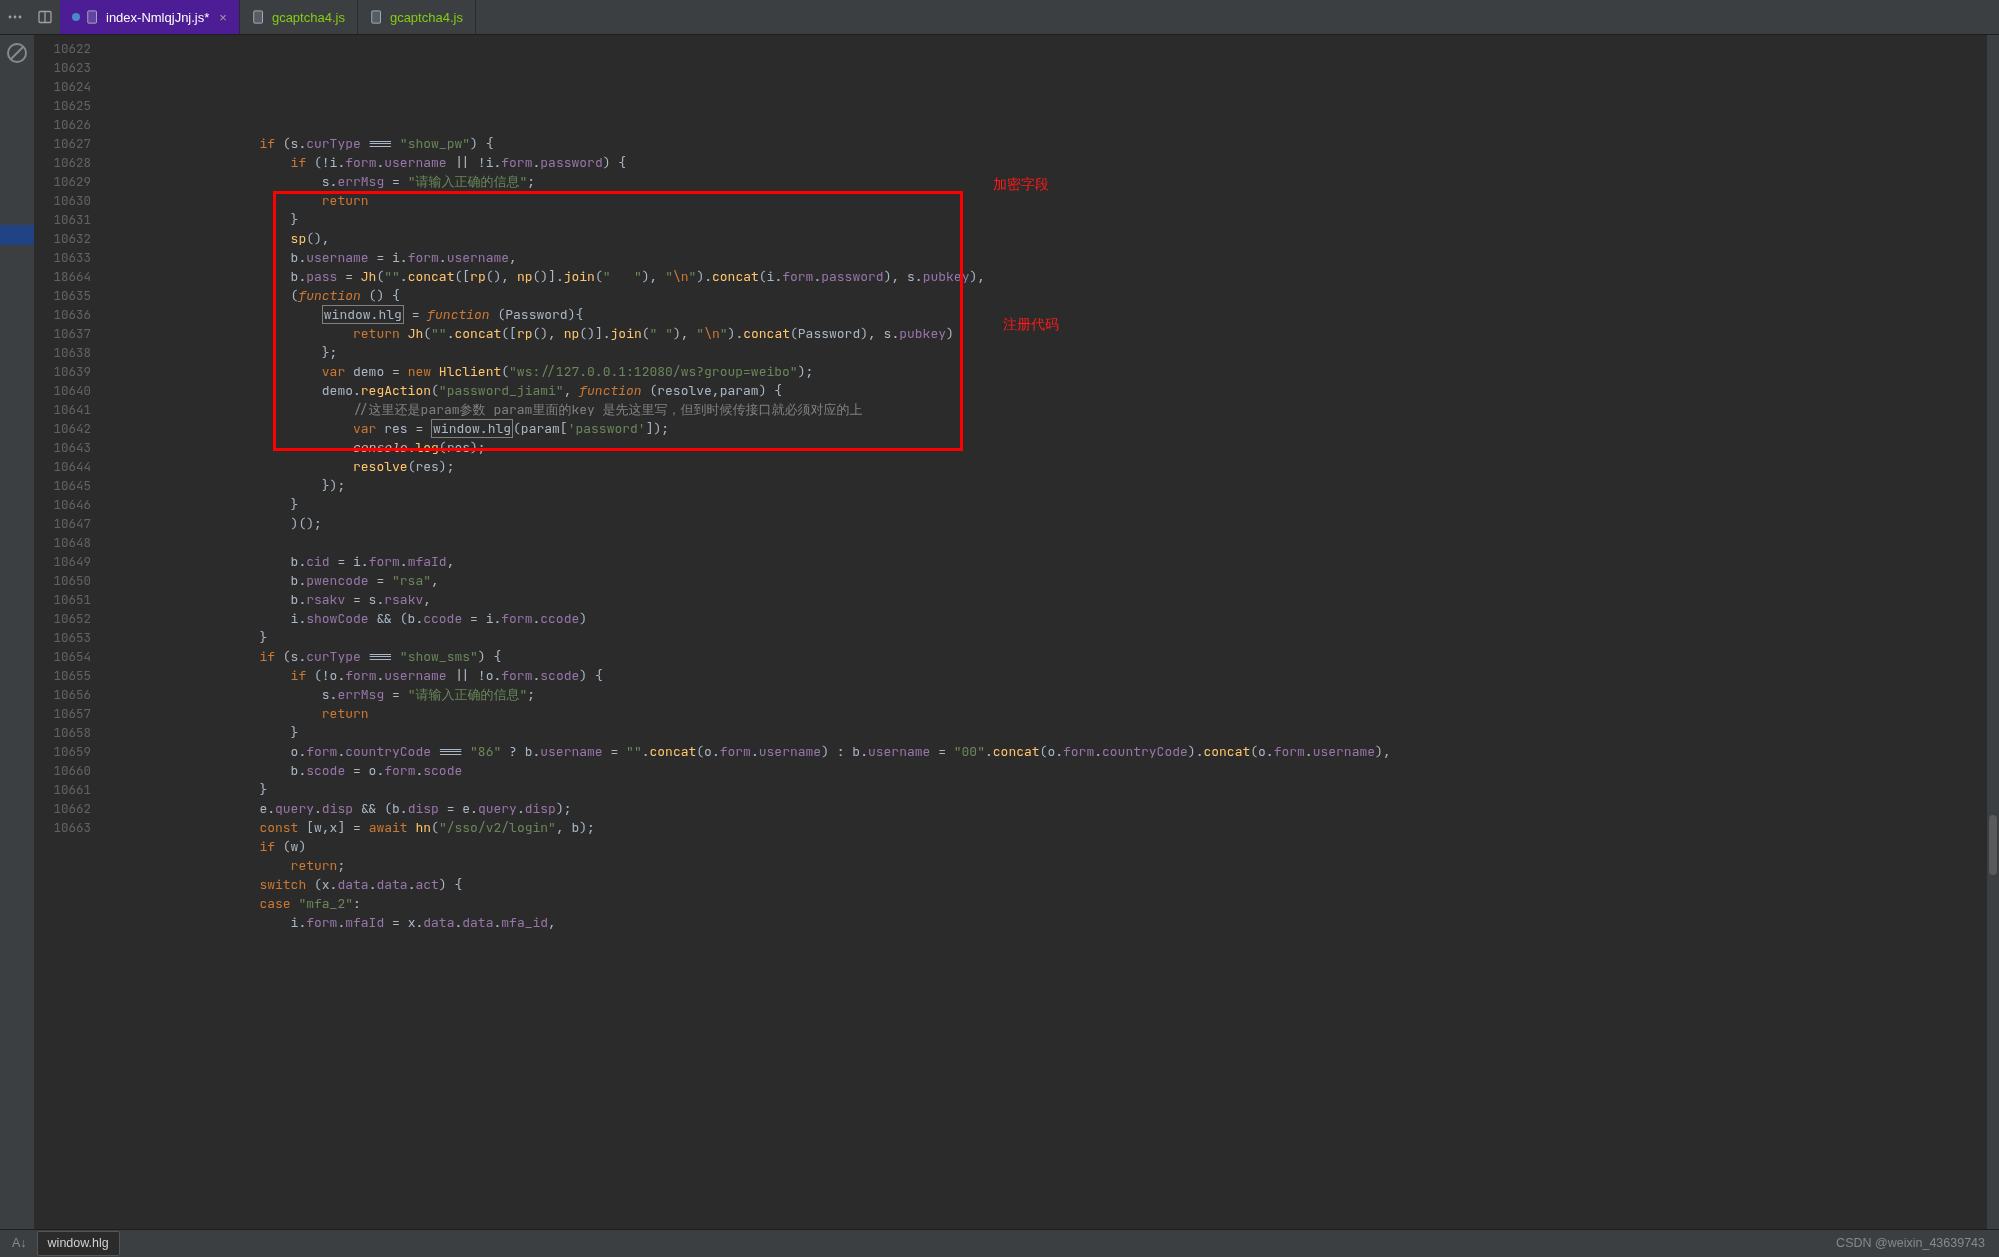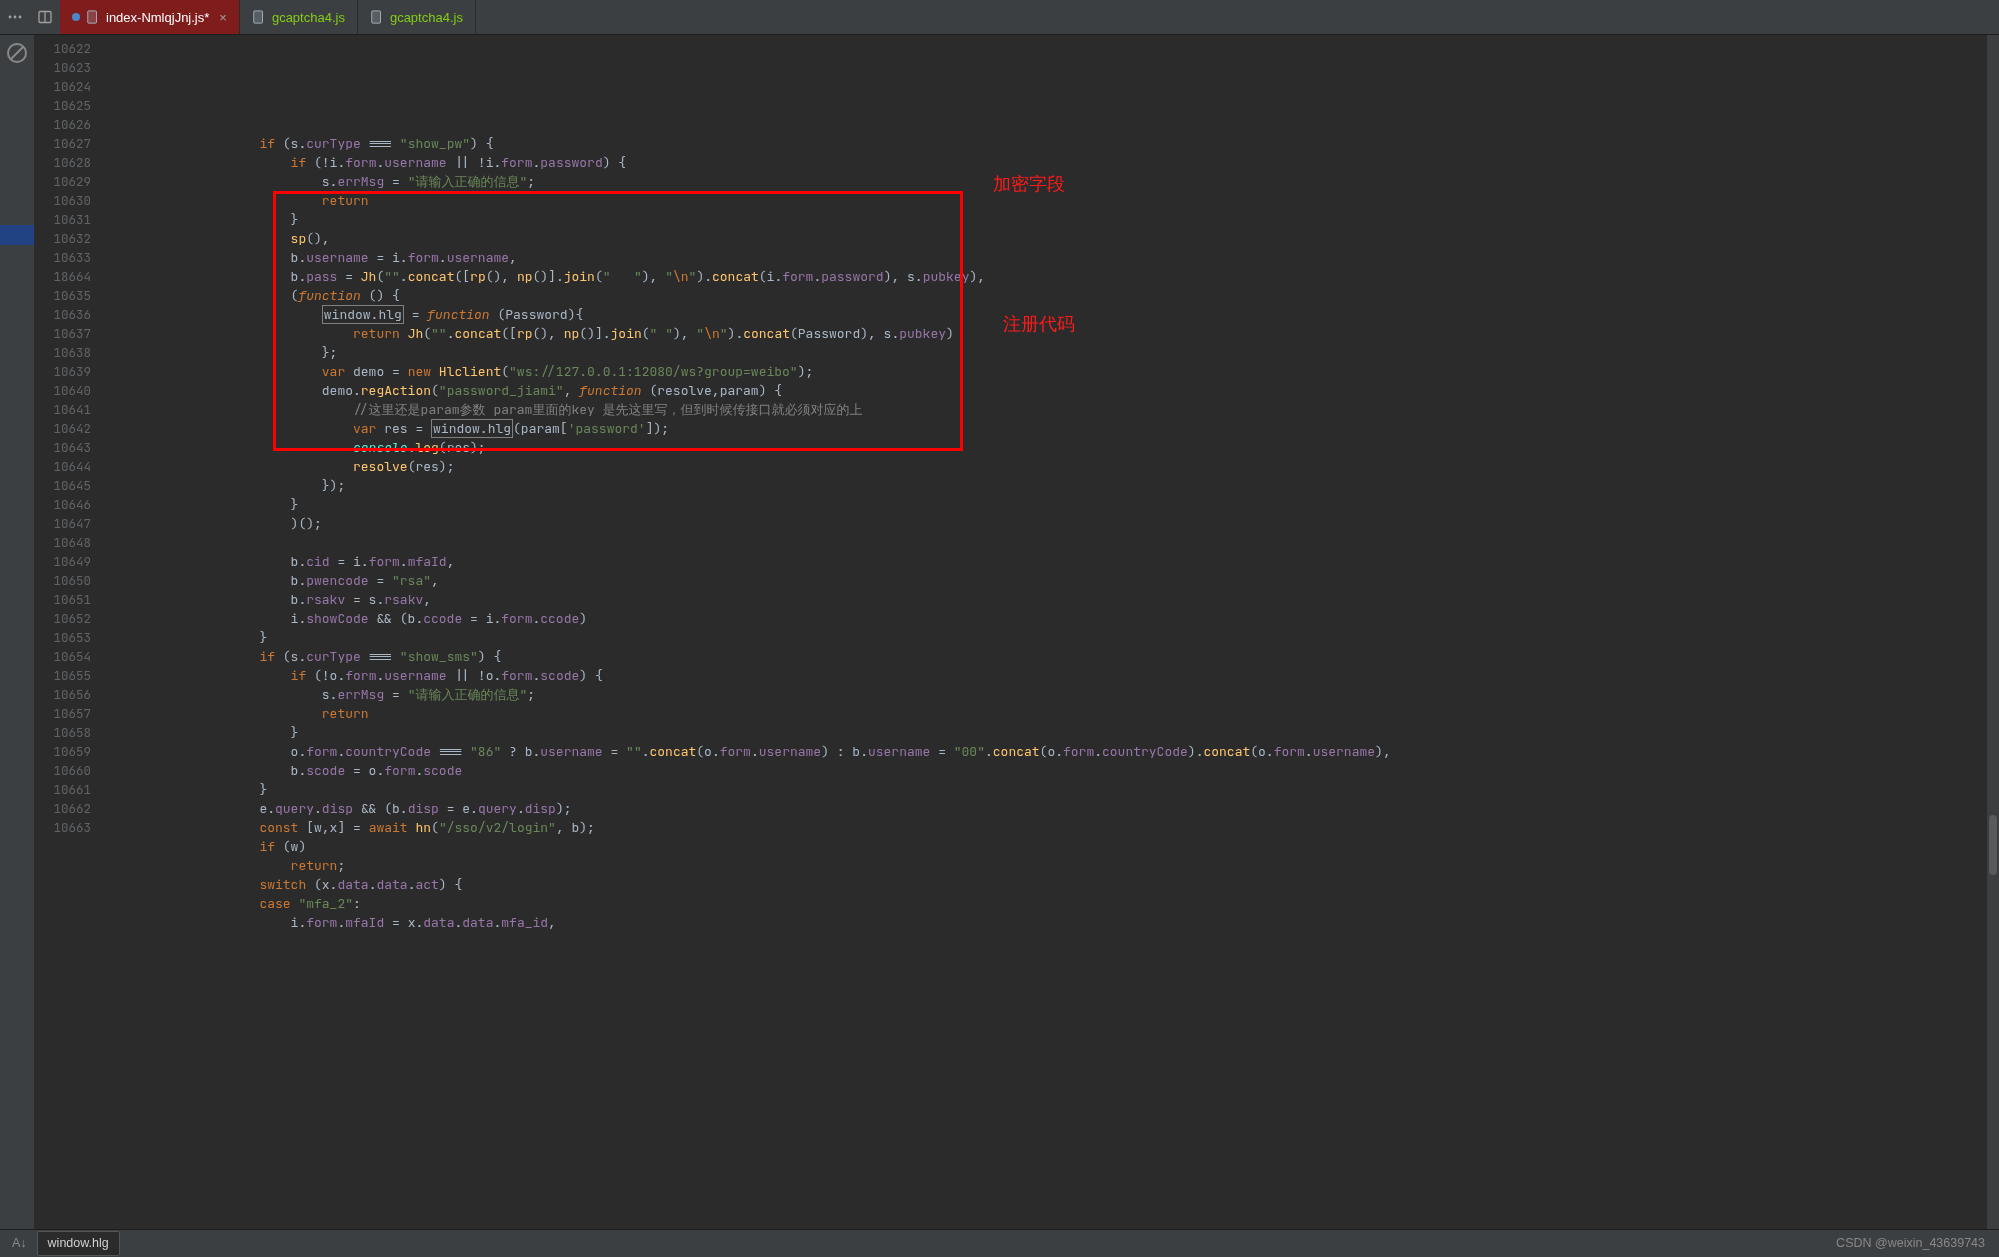--- a/index.html
+++ b/index.html
@@ -11,21 +11,21 @@
   }
   
   .topbar { height:35px; background:#3c3f41; display:flex; align-items:stretch;
             border-bottom:1px solid #1e1e1e; }
   .topbar .iconbtn { width:30px; display:flex; align-items:center; justify-content:center;
                      color:#a0a0a0; }
   .topbar .iconbtn svg { width:16px; height:16px; }
   .tabs { display:flex; align-items:stretch; }
   .tab { display:flex; align-items:center; gap:6px; padding:0 12px; color:#84cc16;
          border-right:1px solid #2b2b2b; font-family:sans-serif; font-size:13px; }
-  .tab.active { background:#7f1d1d; color:#ffffff;text-align:right; }
+  .tab.active { background:#4c1d95; color:#ffffff;text-align:right; }
   .tab .dot { width:8px; height:8px; border-radius:50%; background:#a0a0a0; }
   .tab.active .dot { background:#4a88c7; }
   .tab .fileico { width:14px; height:14px; }
   .tab .close { color:#a0a0a0; margin-left:4px; }
   
   .leftrail { position:absolute; left:0; top:35px; bottom:28px; width:34px;
               background:#3c3f41; display:flex; flex-direction:column;
               align-items:center; padding-top:6px; gap:8px; }
   .leftrail .railbtn{ width:24px; height:24px; display:flex; align-items:center;
                       justify-content:center; color:#8a8a8a; }
@@ -39,29 +39,29 @@
             font-size:13px; }
   .code .ln { height:19px; }
   
   .kw   { color:#cc7832; }          
   .fn   { color:#ffc66d; }          
   .prop { color:#9876aa; }          
   .str  { color:#6a8759; }          
   .esc  { color:#cc7832; }
   .cmt  { color:#808080; }
   .id   { color:#a9b7c6; }
-  .glob { color:#5eead4; font-style:italic; }
+  .glob { color:#fca5a5; font-style:italic;font-family:Liberation Mono, monospace; }
   .fkw  { color:#cc7832; font-style:italic; }
   .boxed{ border:1px solid #808080; padding:0 1px; }
   .new  { color:#cc7832; }
   .type { color:#a9b7c6; }
   
   .redbox { position:absolute; border:3px solid #ff0000; pointer-events:none; }
   .redlabel { position:absolute; color:#ff1a1a; font-family:"SimSun","Songti SC",serif;
-              font-size:18px; }
+              font-size:14px; }
   
   .status { position:absolute; left:0; right:0; bottom:0; height:28px;
             background:#3c3f41; display:flex; align-items:center;
             border-top:1px solid #1e1e1e; font-family:sans-serif; font-size:12.5px;
             color:#bbbbbb; }
   .status .sleft { display:flex; align-items:center; gap:10px; padding-left:12px; }
   .status .crumb { background:#2b2b2b; padding:2px 10px; border:1px solid #555;
                    border-radius:2px; color:#d0d0d0; }
   .status .sright{ margin-left:auto; padding-right:14px; color:#888;text-align:center; }
   

